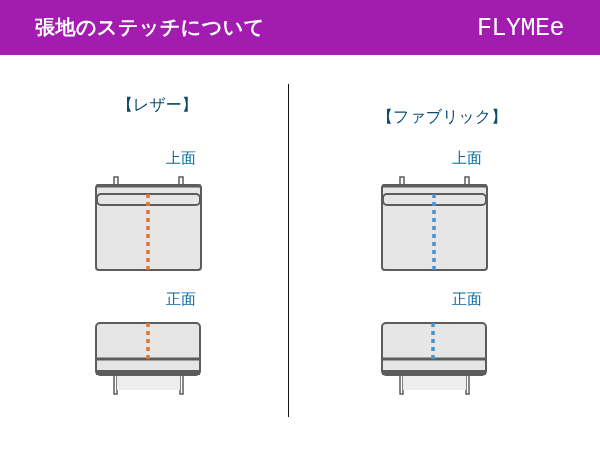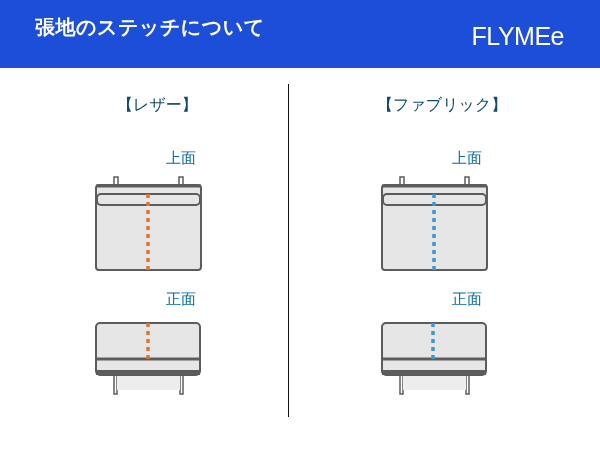--- a/index.html
+++ b/index.html
@@ -1,39 +1,39 @@
 <!DOCTYPE html>
 <html><head>
 <meta charset="utf-8">
 <style>
   html, body { margin:0; padding:0; }
   body { width:600px; height:450px; background:#ffffff; position:relative; overflow:hidden; font-family:"DejaVu Sans", sans-serif; }
-  .header { position:absolute; left:0; top:0; width:600px; height:68px; background:#1d4ed8; }
+  .header { position:absolute; left:0; top:0; width:600px; height:55px; background:#a21caf; }
   .title { position:absolute; left:35px; top:14px; color:#ffffff; font-size:20px; font-weight:bold; letter-spacing:0.5px; white-space:nowrap; }
-  .logo { position:absolute; right:36px; top:14px; color:#ffffff; font-family:Liberation Sans, sans-serif; font-size:25px; letter-spacing:-0.5px;margin-top:8px; }
+  .logo { position:absolute; right:36px; top:14px; color:#ffffff; font-family:Liberation Mono, monospace; font-size:25px; letter-spacing:-0.5px; }
   .divider { position:absolute; left:288px; top:84px; width:1px; height:333px; background:#111111; }
   .section-label { position:absolute; font-size:16px; color:#0c4a6e; font-weight:normal; white-space:nowrap; }
   .view-label { position:absolute; font-size:15px; color:#0369a1; white-space:nowrap; }
   svg { position:absolute; left:0; top:0; }
 </style>
 </head>
 <body>
 
 <div class="header">
   <div class="title">張地のステッチについて</div>
   <div class="logo">FLYMEe</div>
 </div>
 
 <div class="divider"></div>
 
 <div class="section-label" style="left:117px; top:95px;">【レザー】</div>
 <div class="view-label" style="left:166px; top:149px;">上面</div>
 <div class="view-label" style="left:166px; top:290px;">正面</div>
 
-<div class="section-label" style="left:377px; top:95px;">【ファブリック】</div>
+<div class="section-label" style="left:377px; top:107px;">【ファブリック】</div>
 <div class="view-label" style="left:452px; top:149px;">上面</div>
 <div class="view-label" style="left:452px; top:290px;">正面</div>
 
 <svg width="600" height="450" viewBox="0 0 600 450">
 
   <g>
     <rect x="114" y="177" width="4" height="8" fill="#fff" stroke="#5c5c5c" stroke-width="1.5"></rect>
     <rect x="179" y="177" width="4" height="8" fill="#fff" stroke="#5c5c5c" stroke-width="1.5"></rect>
     <rect x="96" y="185" width="105" height="85" rx="3" fill="#e6e6e6" stroke="#5c5c5c" stroke-width="2"></rect>
     <line x1="96" y1="186" x2="201" y2="186" stroke="#5c5c5c" stroke-width="3"></line>

